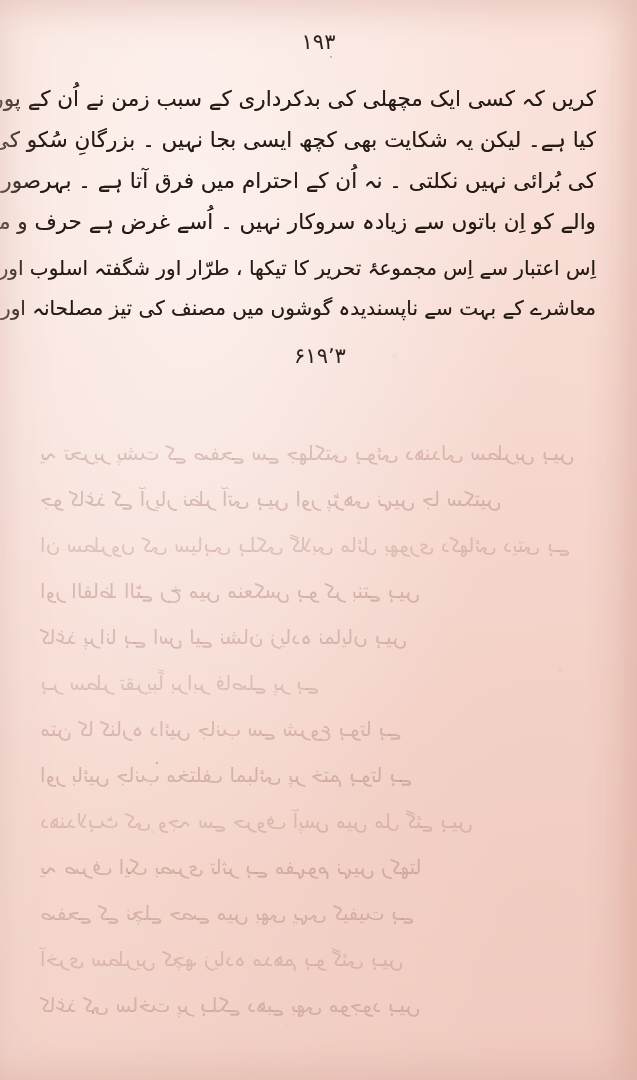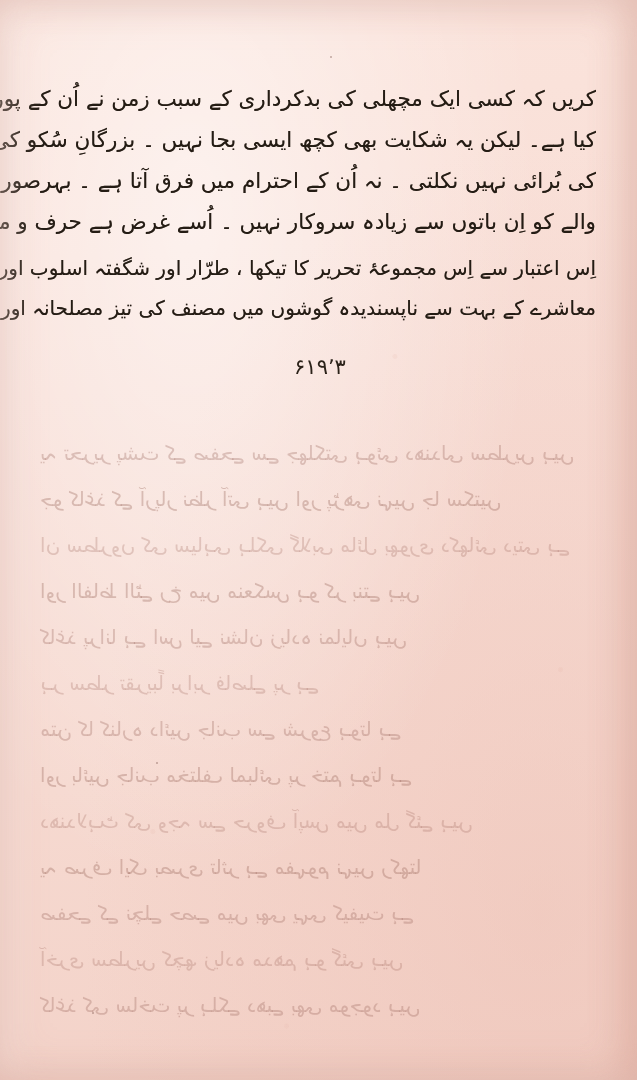--- a/index.html
+++ b/index.html
@@ -73,21 +73,21 @@
     letter-spacing: 0px;
     text-shadow: 0 0 0.6px rgba(40,28,20,.55);
   }
   .line.indent-1 { padding-left: 12px; }
   .line.c2 { text-align: center; }
   .para-2 {
     margin-top: 6px;
   }
   .para-2 .line { font-size: 20px; line-height: 40px; }
   .closing {
-    margin-top: 27px;
+    margin-top: 16px;
     text-align: center;
     direction: rtl;
     font-size: 21px;
     color: #2b2219;
     letter-spacing: 1px;
   }
 
   
   .bleed {
     position: absolute;
@@ -118,20 +118,21 @@
     background: rgba(120,80,70,.45);
   }
 </style>
 </head>
 <body>
 
 <div class="page">
 
   <div class="paper-noise"></div>
 
+  <div class="folio">۱۹۳</div>
 
   <div class="body-block">
 
     <div class="para para-1">
       <div class="line">کریں کہ کسی ایک مچھلی کی بدکرداری کے سبب زمن نے اُن کے پورے تالاب کو مطعون</div>
       <div class="line">کیا ہے۔ لیکن یہ شکایت بھی کچھ ایسی بجا نہیں ۔ بزرگانِ سُکو کی بُرائی سے بزرگان نیک</div>
       <div class="line">کی بُرائی نہیں نکلتی ۔ نہ اُن کے احترام میں فرق آتا ہے ۔ بہرصورت ایک عام پڑھنے</div>
       <div class="line">والے کو اِن باتوں سے زیادہ سروکار نہیں ۔ اُسے غرض ہے حرف و معنی کی خوبی وصداقت سے ۔</div>
     </div>
 

